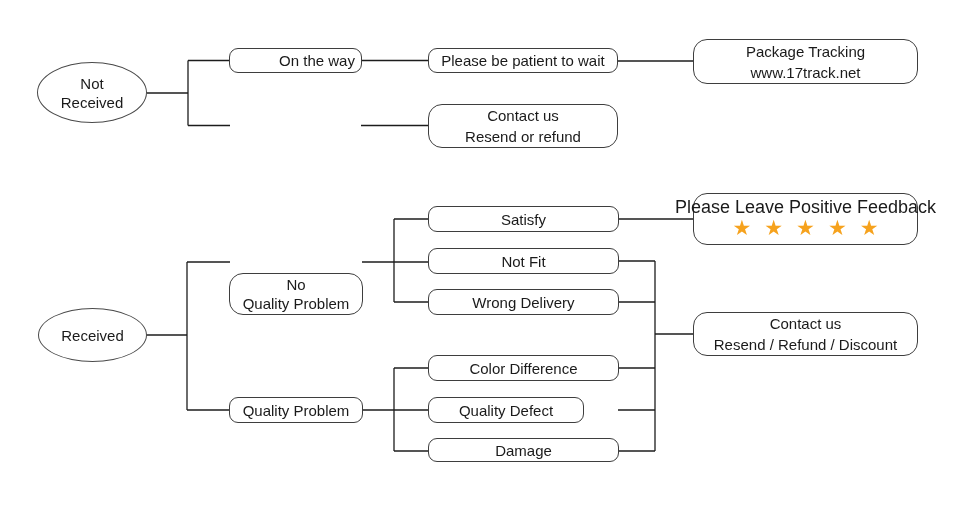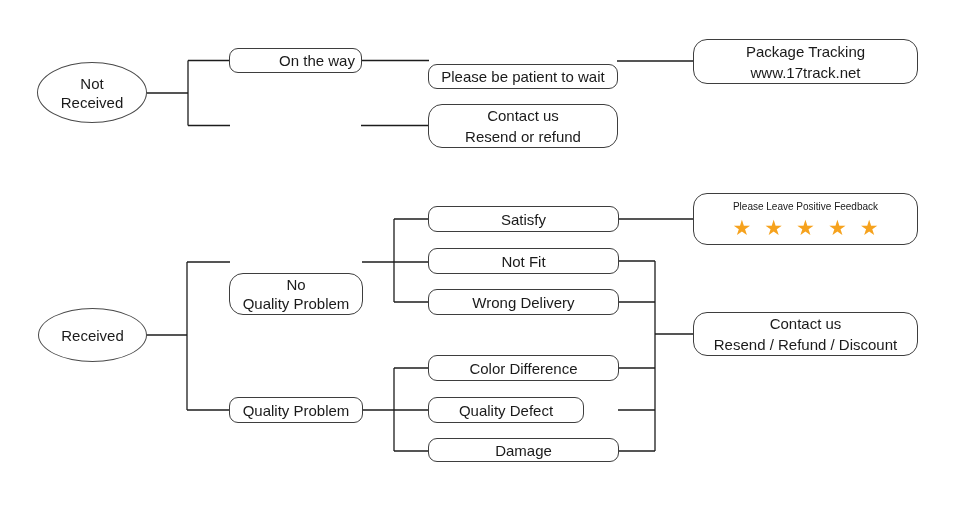--- a/index.html
+++ b/index.html
@@ -20,21 +20,21 @@
     text-align:center; font-size:15px; line-height:19px; color:var(--text);
     white-space:nowrap;
   }
   .node.big{border-radius:14px;}
   .ellipse{
     position:absolute; box-sizing:border-box; background:#fff;
     border:1.3px solid #4a4a4a; border-radius:50%;
     display:flex; flex-direction:column; align-items:center; justify-content:center;
     text-align:center; font-size:15px; line-height:19px; color:var(--text);
   }
-  .feedback-label{font-size:10px; line-height:18px;}
+  .feedback-label{font-size:18px; line-height:18px;}
   .stars{
     font-size:21px; line-height:24px; color:var(--star);
     letter-spacing:13px; padding-left:13px;
   }
   .contact-line, .node-line{display:block;}
 </style>
 </head>
 <body>
 
 <div class="canvas">
@@ -73,21 +73,21 @@
 
   <div class="ellipse" style="left:37px; top:62px; width:110px; height:61px;">
     <span class="node-line">Not</span>
     <span class="node-line">Received</span>
   </div>
 
   <div class="node" style="left:229px; top:48px; width:133px; height:25px;padding-left:43px;">
     <span>On the way</span>
   </div>
 
-  <div class="node" style="left:428px; top:64px; width:190px; height:25px;">
+  <div class="node" style="left:428px; top:48px; width:190px; height:25px;">
     <span>Please be patient to wait</span>
   </div>
 
   <div class="node big" style="left:693px; top:39px; width:225px; height:45px; line-height:21px;">
     <span class="node-line">Package Tracking</span>
     <span class="node-line">www.17track.net</span>
   </div>
 
 
   <div class="node big" style="left:428px; top:104px; width:190px; height:44px; line-height:21px;">

